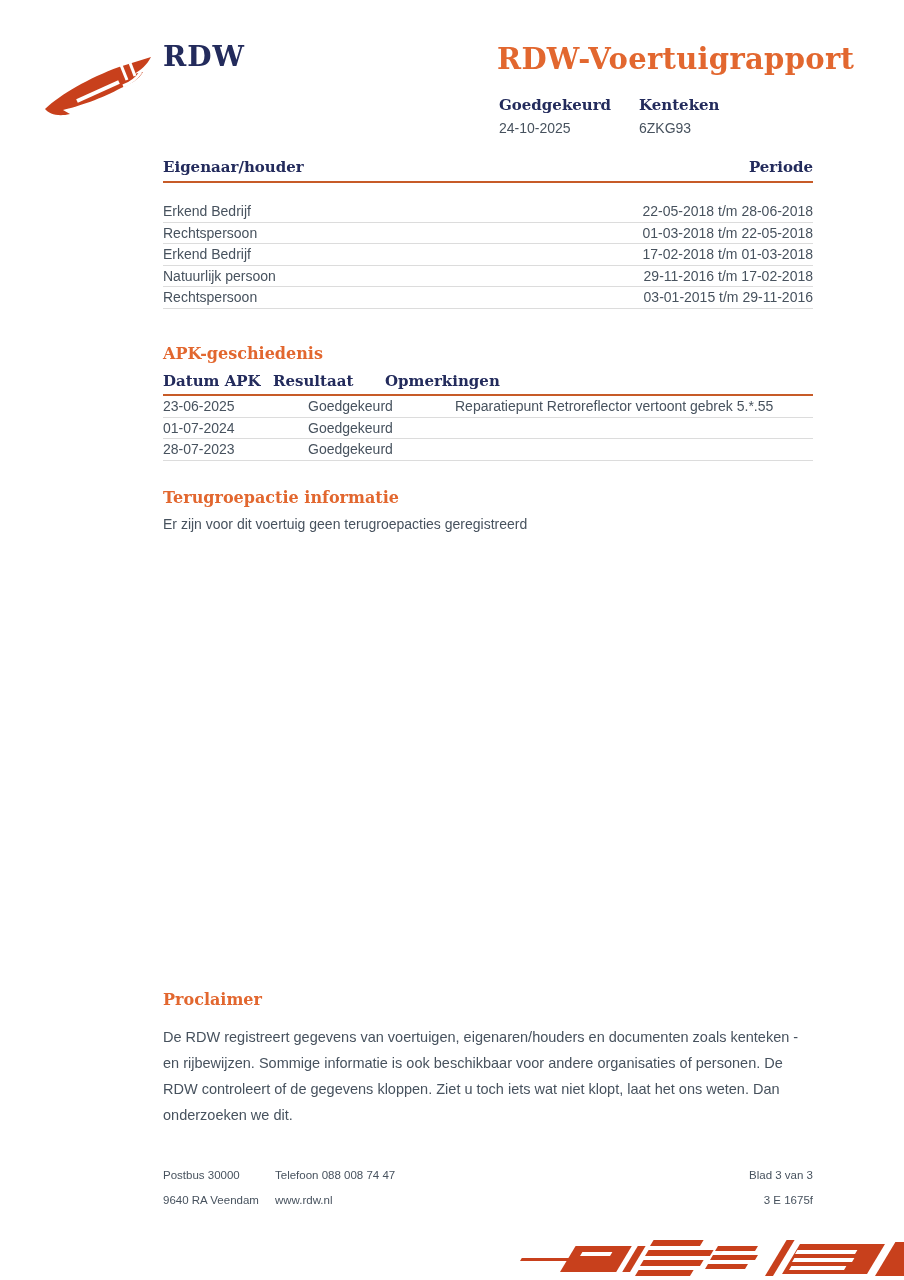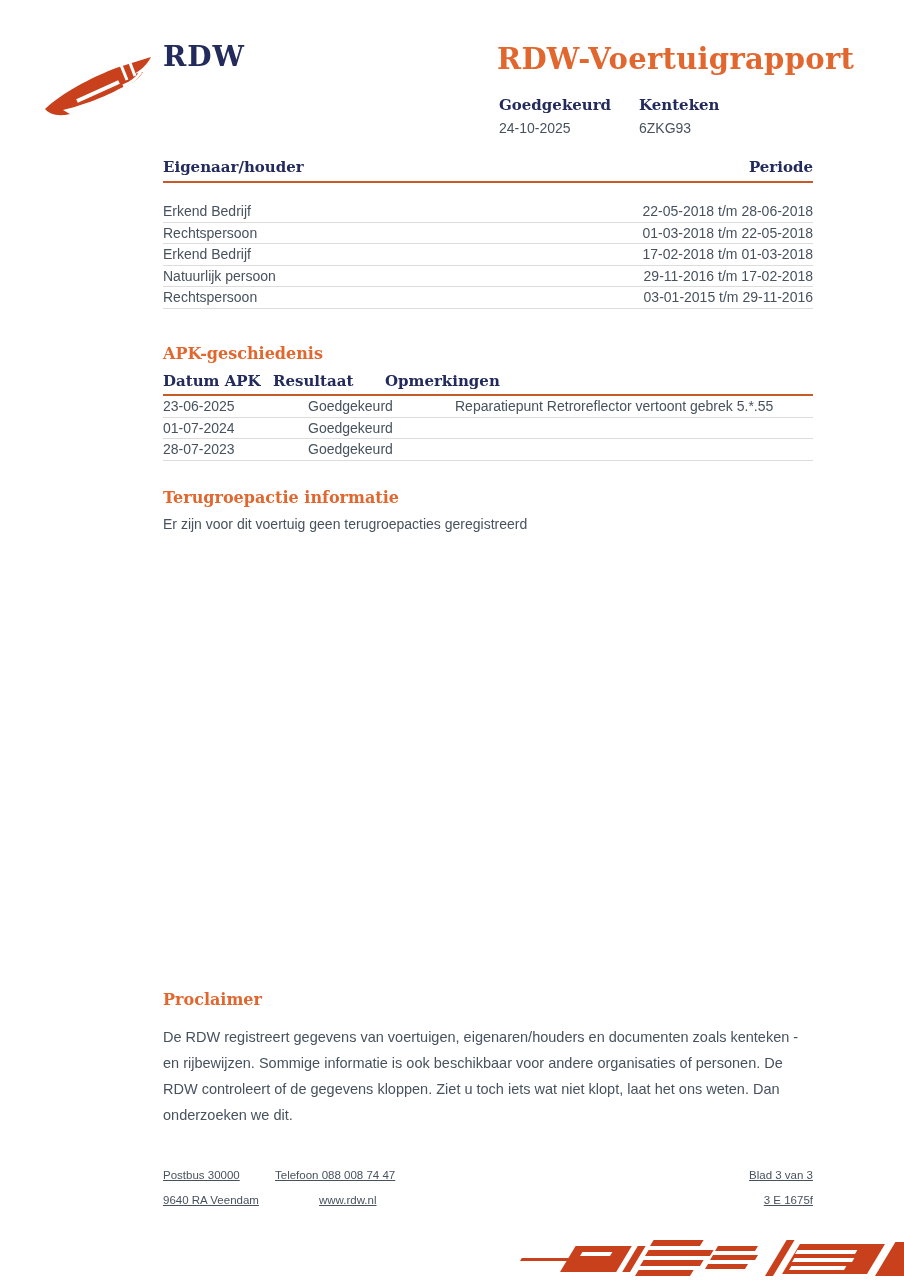--- a/index.html
+++ b/index.html
@@ -76,23 +76,23 @@
 
   
   .recall-section { position: absolute; left: 163px; top: 488px; width: 650px; }
   .recall-body { margin-top: 9px; }
 
   
   .proclaimer-section { position: absolute; left: 163px; top: 990px; width: 655px; }
   .proclaimer-body { margin-top: 15px; font-size: 14.5px; line-height: 26px; color: #47525E; }
 
   
-  .footer { position: absolute; left: 163px; top: 1168px; width: 650px; font-size: 11.5px; color: #47525E; text-decoration: underline; }
+  .footer { position: absolute; left: 163px; top: 1168px; width: 650px; font-size: 11.5px; color: #47525E; }
   .footer-row { display: flex; height: 14px; line-height: 14px; }
-  .footer-row + .footer-row { margin-top: 11px; gap: 44px; }
+  .footer-row + .footer-row { margin-top: 11px; }
   .f-col1 { width: 112px; }
   .f-col2 { flex: 1; }
   .f-col3 { text-align: right; }
 
   
   .bottom-art { position: absolute; right: 0; bottom: 0; width: 384px; height: 42px; }
 </style>
 </head>
 <body>
 

